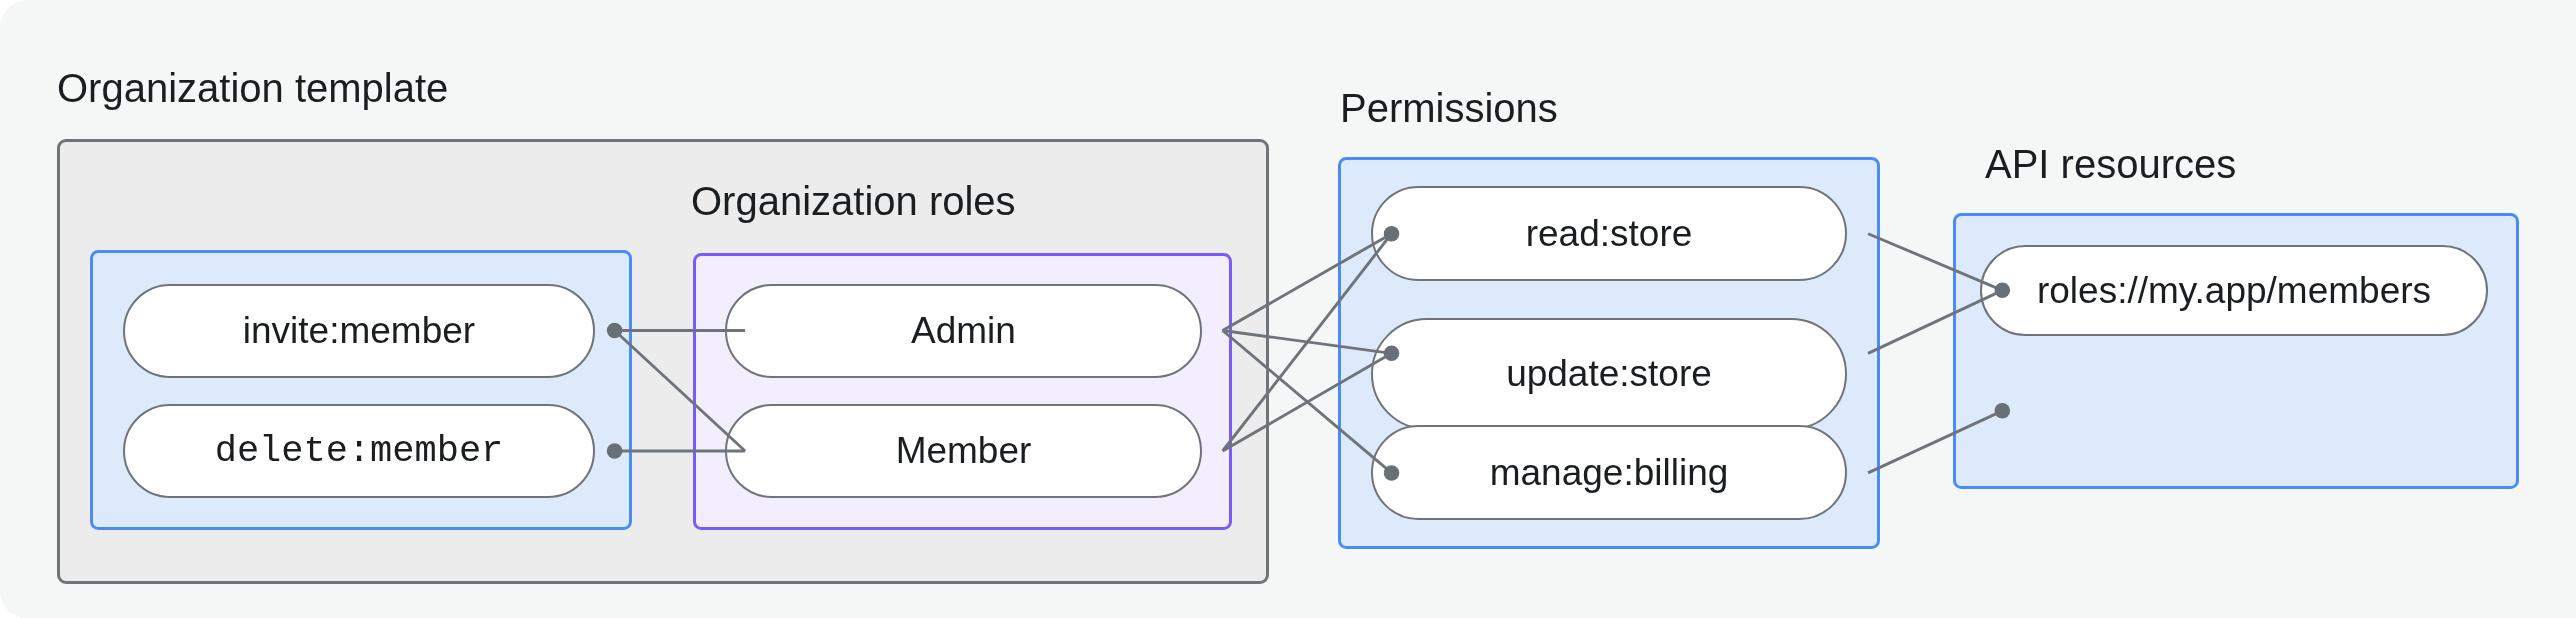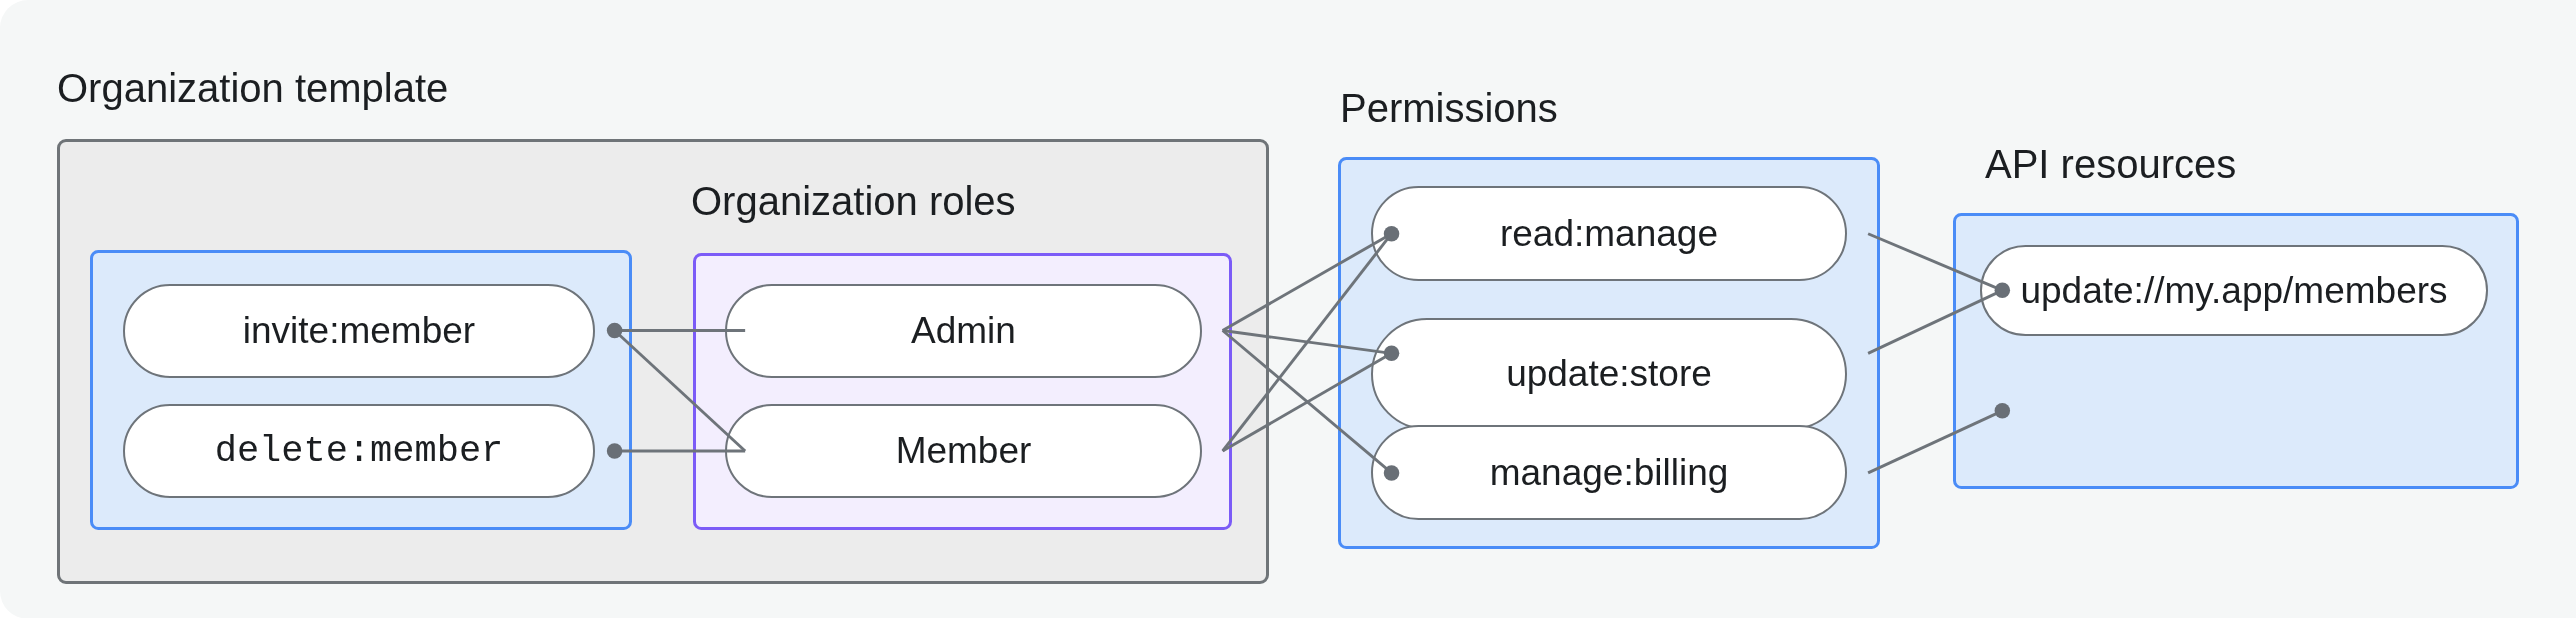--- a/index.html
+++ b/index.html
@@ -82,25 +82,25 @@
   <div class="heading" style="left:691px;  top:179px;">Organization roles</div>
   <div class="heading" style="left:1340px; top:86px;text-align:center;">Permissions</div>
   <div class="heading" style="left:1953px; top:142px;margin-left:32px;">API resources</div>
 
   <div class="pill" style="left:123px; top:284px; width:472px; height:94px;">invite:member</div>
   <div class="pill" style="left:123px; top:404px; width:472px; height:94px;font-family:Liberation Mono, monospace;">delete:member</div>
 
   <div class="pill" style="left:725px; top:284px; width:477px; height:94px;">Admin</div>
   <div class="pill" style="left:725px; top:404px; width:477px; height:94px;">Member</div>
 
-  <div class="pill" style="left:1371px; top:186px; width:476px; height:95px;">read:manage</div>
+  <div class="pill" style="left:1371px; top:186px; width:476px; height:95px;">read:store</div>
   <div class="pill" style="left:1371px; top:306px; width:476px; height:112px;margin-top:12px;">update:store</div>
   <div class="pill" style="left:1371px; top:425px; width:476px; height:95px;">manage:billing</div>
 
-  <div class="pill" style="left:1980px; top:245px; width:508px; height:91px;">update://my.app/members</div>
+  <div class="pill" style="left:1980px; top:245px; width:508px; height:91px;">roles://my.app/members</div>
 
   <svg class="wires" viewBox="0 0 2823 678">
       <line x1="652" y1="362" x2="795" y2="362" stroke="#6e747a" stroke-width="3.2"></line>
       <line x1="652" y1="362" x2="795" y2="494" stroke="#6e747a" stroke-width="3.2"></line>
       <line x1="652" y1="494" x2="795" y2="494" stroke="#6e747a" stroke-width="3.2"></line>
       <line x1="1318" y1="362" x2="1503" y2="256" stroke="#6e747a" stroke-width="3.2"></line>
       <line x1="1318" y1="362" x2="1503" y2="387" stroke="#6e747a" stroke-width="3.2"></line>
       <line x1="1318" y1="362" x2="1503" y2="518" stroke="#6e747a" stroke-width="3.2"></line>
       <line x1="1318" y1="494" x2="1503" y2="256" stroke="#6e747a" stroke-width="3.2"></line>
       <line x1="1318" y1="494" x2="1503" y2="387" stroke="#6e747a" stroke-width="3.2"></line>

